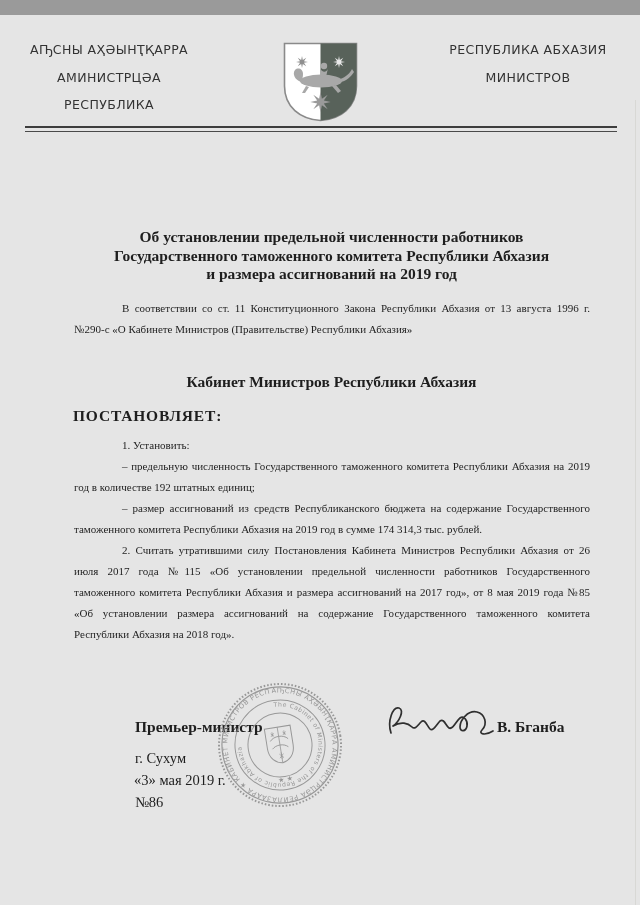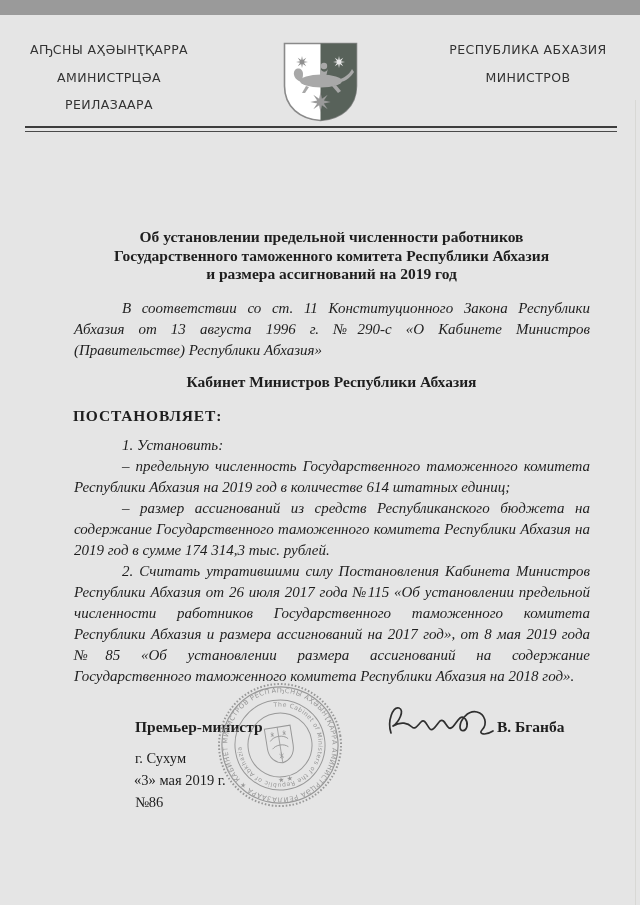--- a/index.html
+++ b/index.html
@@ -29,21 +29,21 @@
   .title {
     position:absolute; left:73px; top:180px; width:517px; text-align:center;
     font-weight:bold; font-size:17px; letter-spacing:1.3px;
   }
   .subject {
     position:absolute; left:108px; top:213px; width:447px; text-align:center;
     font-weight:bold; font-size:15.5px; line-height:18.5px;
   }
 
   
-  .para { font-size:15px; line-height:21px; text-align:justify; text-indent:48px; margin:0;font-style:italic; }
+  .para { font-size:11px; line-height:21px; text-align:justify; text-indent:48px; margin:0; }
   .intro { position:absolute; left:74px; top:283px; width:516px; }
   .org {
     position:absolute; left:73px; top:358px; width:517px; text-align:center;
     font-weight:bold; font-size:15.5px;
   }
   .decree {
     position:absolute; left:73px; top:392px; width:517px; 
     font-weight:bold; font-size:15.5px; letter-spacing:0.8px;
   }
   .items { position:absolute; left:74px; top:420px; width:516px; }
@@ -74,21 +74,21 @@
   }
 </style>
 </head>
 <body>
 
 <div class="page">
 
   <div class="hdr hdr-left">
     <div class="hline">АҦСНЫ АҲӘЫНҬҚАРРА</div>
     <div class="hline">АМИНИСТРЦӘА</div>
-    <div class="hline">РЕИЛАЗААРА</div>
+    <div class="hline">РЕСПУБЛИКА</div>
   </div>
 
   <svg class="emblem" width="77" height="82" viewBox="0 0 77 82">
     <path d="M2.5,2.5 H74.5 V45 C74.5,66 59,78 38.5,79.5 C18,78 2.5,66 2.5,45 Z" fill="#ffffff" stroke="#8a8a8a" stroke-width="1.6"></path>
     <path d="M38.5,2.5 H74.5 V45 C74.5,66 59,78 38.5,79.5 Z" fill="#58625a"></path>
     <path d="M7,0 L2.31,0.96 L4.95,4.95 L0.96,2.31 L0,7 L-0.96,2.31 L-4.95,4.95 L-2.31,0.96 L-7,0 L-2.31,-0.96 L-4.95,-4.95 L-0.96,-2.31 L0,-7 L0.96,-2.31 L4.95,-4.95 L2.31,-0.96 Z" fill="#8f8f8f" transform="translate(20,21) scale(0.85)"></path>
     <path d="M7,0 L2.31,0.96 L4.95,4.95 L0.96,2.31 L0,7 L-0.96,2.31 L-4.95,4.95 L-2.31,0.96 L-7,0 L-2.31,-0.96 L-4.95,-4.95 L-0.96,-2.31 L0,-7 L0.96,-2.31 L4.95,-4.95 L2.31,-0.96 Z" fill="#e9e9e9" transform="translate(57,21) scale(0.85)"></path>
     <path d="M7,0 L2.31,0.96 L4.95,4.95 L0.96,2.31 L0,7 L-0.96,2.31 L-4.95,4.95 L-2.31,0.96 L-7,0 L-2.31,-0.96 L-4.95,-4.95 L-0.96,-2.31 L0,-7 L0.96,-2.31 L4.95,-4.95 L2.31,-0.96 Z" fill="#9a9a9a" transform="translate(38.5,61) scale(1.45)"></path>
     <g fill="#a8a8a8">
       <ellipse cx="39" cy="40" rx="21" ry="6.5"></ellipse>
@@ -109,21 +109,21 @@
   <div class="rule"></div>
 
   <div class="subject">Об установлении предельной численности работников Государственного таможенного комитета Республики Абхазия и размера ассигнований на 2019 год</div>
 
   <p class="para intro">В соответствии со ст. 11 Конституционного Закона Республики Абхазия от 13 августа 1996 г. №290-с «О Кабинете Министров (Правительстве) Республики Абхазия»</p>
   <div class="org">Кабинет Министров Республики Абхазия</div>
   <div class="decree">ПОСТАНОВЛЯЕТ:</div>
 
   <div class="items">
     <p class="para">1. Установить:</p>
-    <p class="para">– предельную численность Государственного таможенного комитета Республики Абхазия на 2019 год в количестве 614 штатных единиц;</p>
+    <p class="para">– предельную численность Государственного таможенного комитета Республики Абхазия на 2019 год в количестве 192 штатных единиц;</p>
     <p class="para">– размер ассигнований из средств Республиканского бюджета на содержание Государственного таможенного комитета Республики Абхазия на 2019 год в сумме 174 314,3 тыс. рублей.</p>
     <p class="para">2. Считать утратившими силу Постановления Кабинета Министров Республики Абхазия от 26 июля 2017 года №115 «Об установлении предельной численности работников Государственного таможенного комитета Республики Абхазия и размера ассигнований на 2017 год», от 8 мая 2019 года №85 «Об установлении размера ассигнований на содержание Государственного таможенного комитета Республики Абхазия на 2018 год».</p>
   </div>
 
   <div class="sig-pos">Премьер-министр</div>
   <div class="sig-name">В. Бганба</div>
 
   <div class="foot foot-city">г. Сухум</div>
   <div class="foot foot-date">«3» мая 2019 г.</div>
   <div class="foot foot-num">№86</div>

